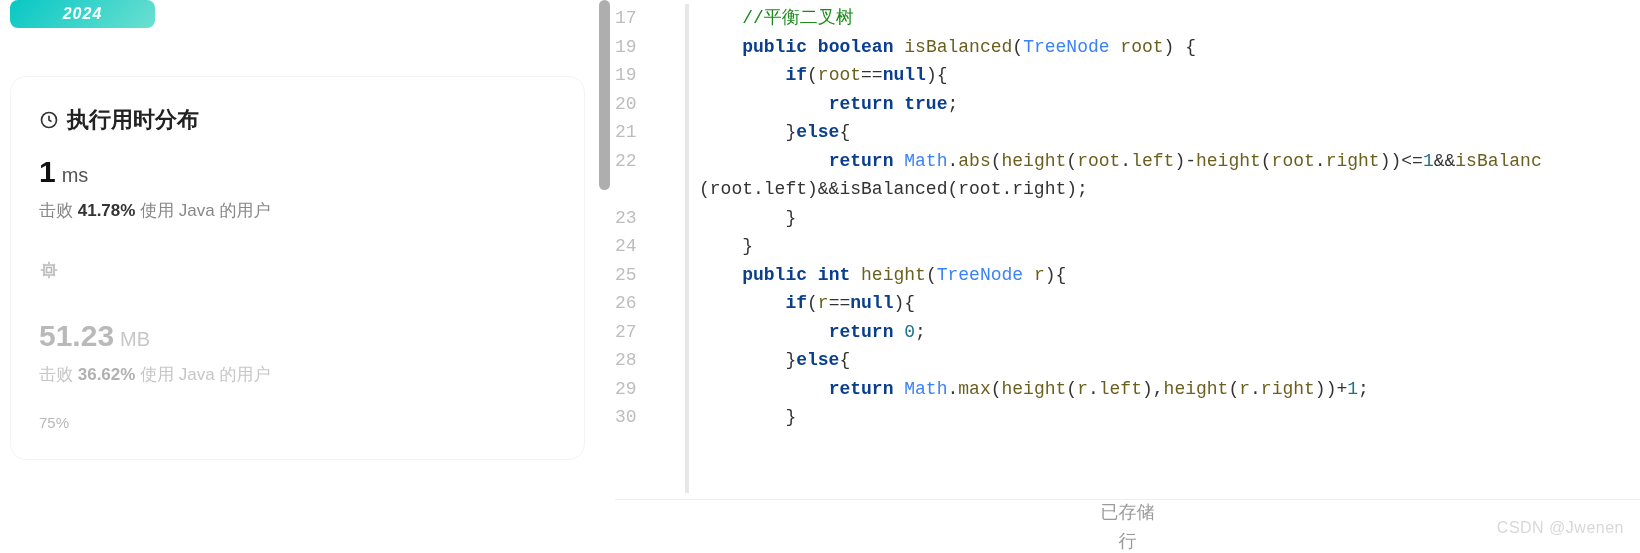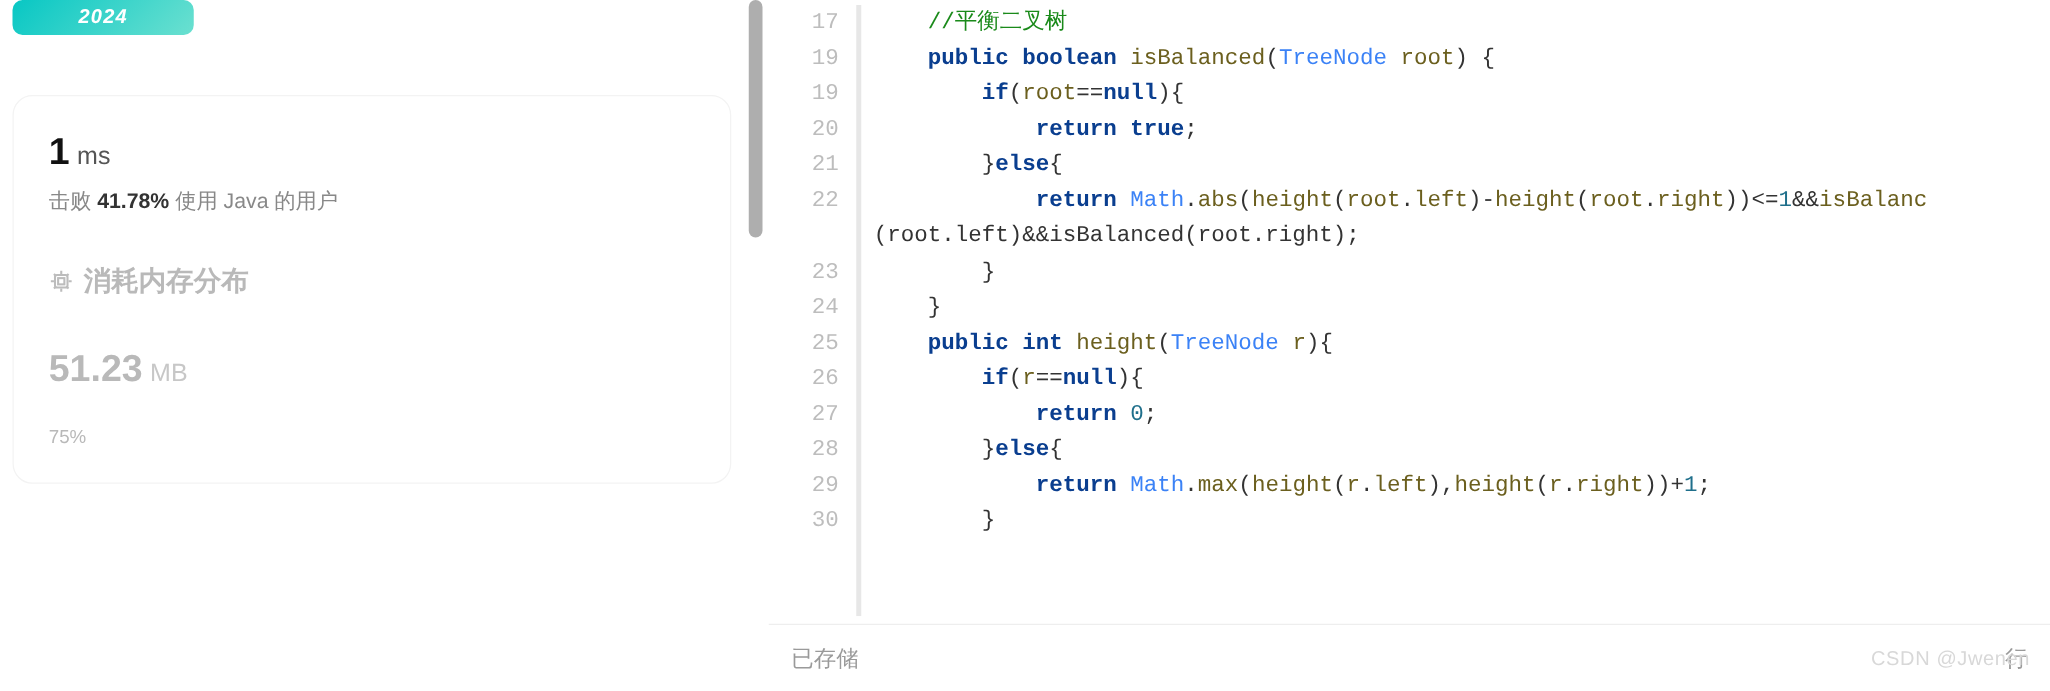--- a/index.html
+++ b/index.html
@@ -112,21 +112,20 @@
       position: relative;
     }
     .code-area {
       display: flex;
       flex: 1;
       overflow: hidden;
       padding-top: 4px;
     }
     .gutter {
       width: 70px;
-      text-align: right;
       color: #bdbdbd;
       font-family: Consolas, "Courier New", monospace;
       font-size: 18px;
       line-height: 28.5px;
       padding-right: 14px;
       user-select: none;
     }
     .gutter-bar {
       width: 4px;
       background: #e7e7e7;
@@ -149,63 +148,75 @@
     .status-bar {
       height: 54px;
       border-top: 1px solid #eee;
       display: flex;
       align-items: center;
       padding: 0 18px;
       color: #9a9a9a;
       font-size: 18px;
       justify-content: space-between;
       margin-top: 6px;
+      flex-direction: column;
     }
     .watermark {
       position: absolute;
       bottom: 16px;
       right: 16px;
       font-size: 16px;
       color: #d8d8d8;
       letter-spacing: 0.5px;
     }
   </style>
 </head>
 <body>
 
 <div class="left-panel">
   <div class="promo-card">
     <div class="promo-badge">2024</div>
   </div>
 
   <div class="stats-card">
     <div>
+      <div class="section-header">
+        <span class="clock-icon">
+          <svg viewBox="0 0 24 24" width="20" height="20" fill="none" stroke="#333" stroke-width="2">
+              <circle cx="12" cy="12" r="9"></circle>
+              <path d="M12 7v5l3 2"></path>
+            </svg>
+        </span>
+        <span>执行用时分布</span>
+      </div>
       <div class="value-row">
         <span class="big-num">1</span>
         <span class="unit">ms</span>
       </div>
       <div class="beat-line">
         <span>击败 </span><span class="pct">41.78%</span><span> 使用 Java 的用户</span>
       </div>
     </div>
 
     <div class="section2">
       <div class="section-header muted">
         <span class="chip-icon">
           <svg viewBox="0 0 24 24" width="20" height="20" fill="none" stroke="#bcbcbc" stroke-width="2">
               <rect x="6" y="6" width="12" height="12" rx="2"></rect>
               <rect x="9" y="9" width="6" height="6"></rect>
               <path d="M12 2v3M12 19v3M2 12h3M19 12h3M5 5l2 2M17 17l2 2M19 5l-2 2M5 19l2-2"></path>
             </svg>
         </span>
-        <span>消耗内存分布</span>
       </div>
       <div class="value-row">
         <span class="big-num muted">51.23</span>
         <span class="unit muted">MB</span>
+      </div>
+      <div class="beat-line muted">
+        <span>击败 </span><span class="pct">36.62%</span><span> 使用 Java 的用户</span>
       </div>
       <div class="chart-label">75%</div>
     </div>
   </div>
 </div>
 
 <div class="splitter">
   <div class="scrollbar-thumb"></div>
 </div>
 

